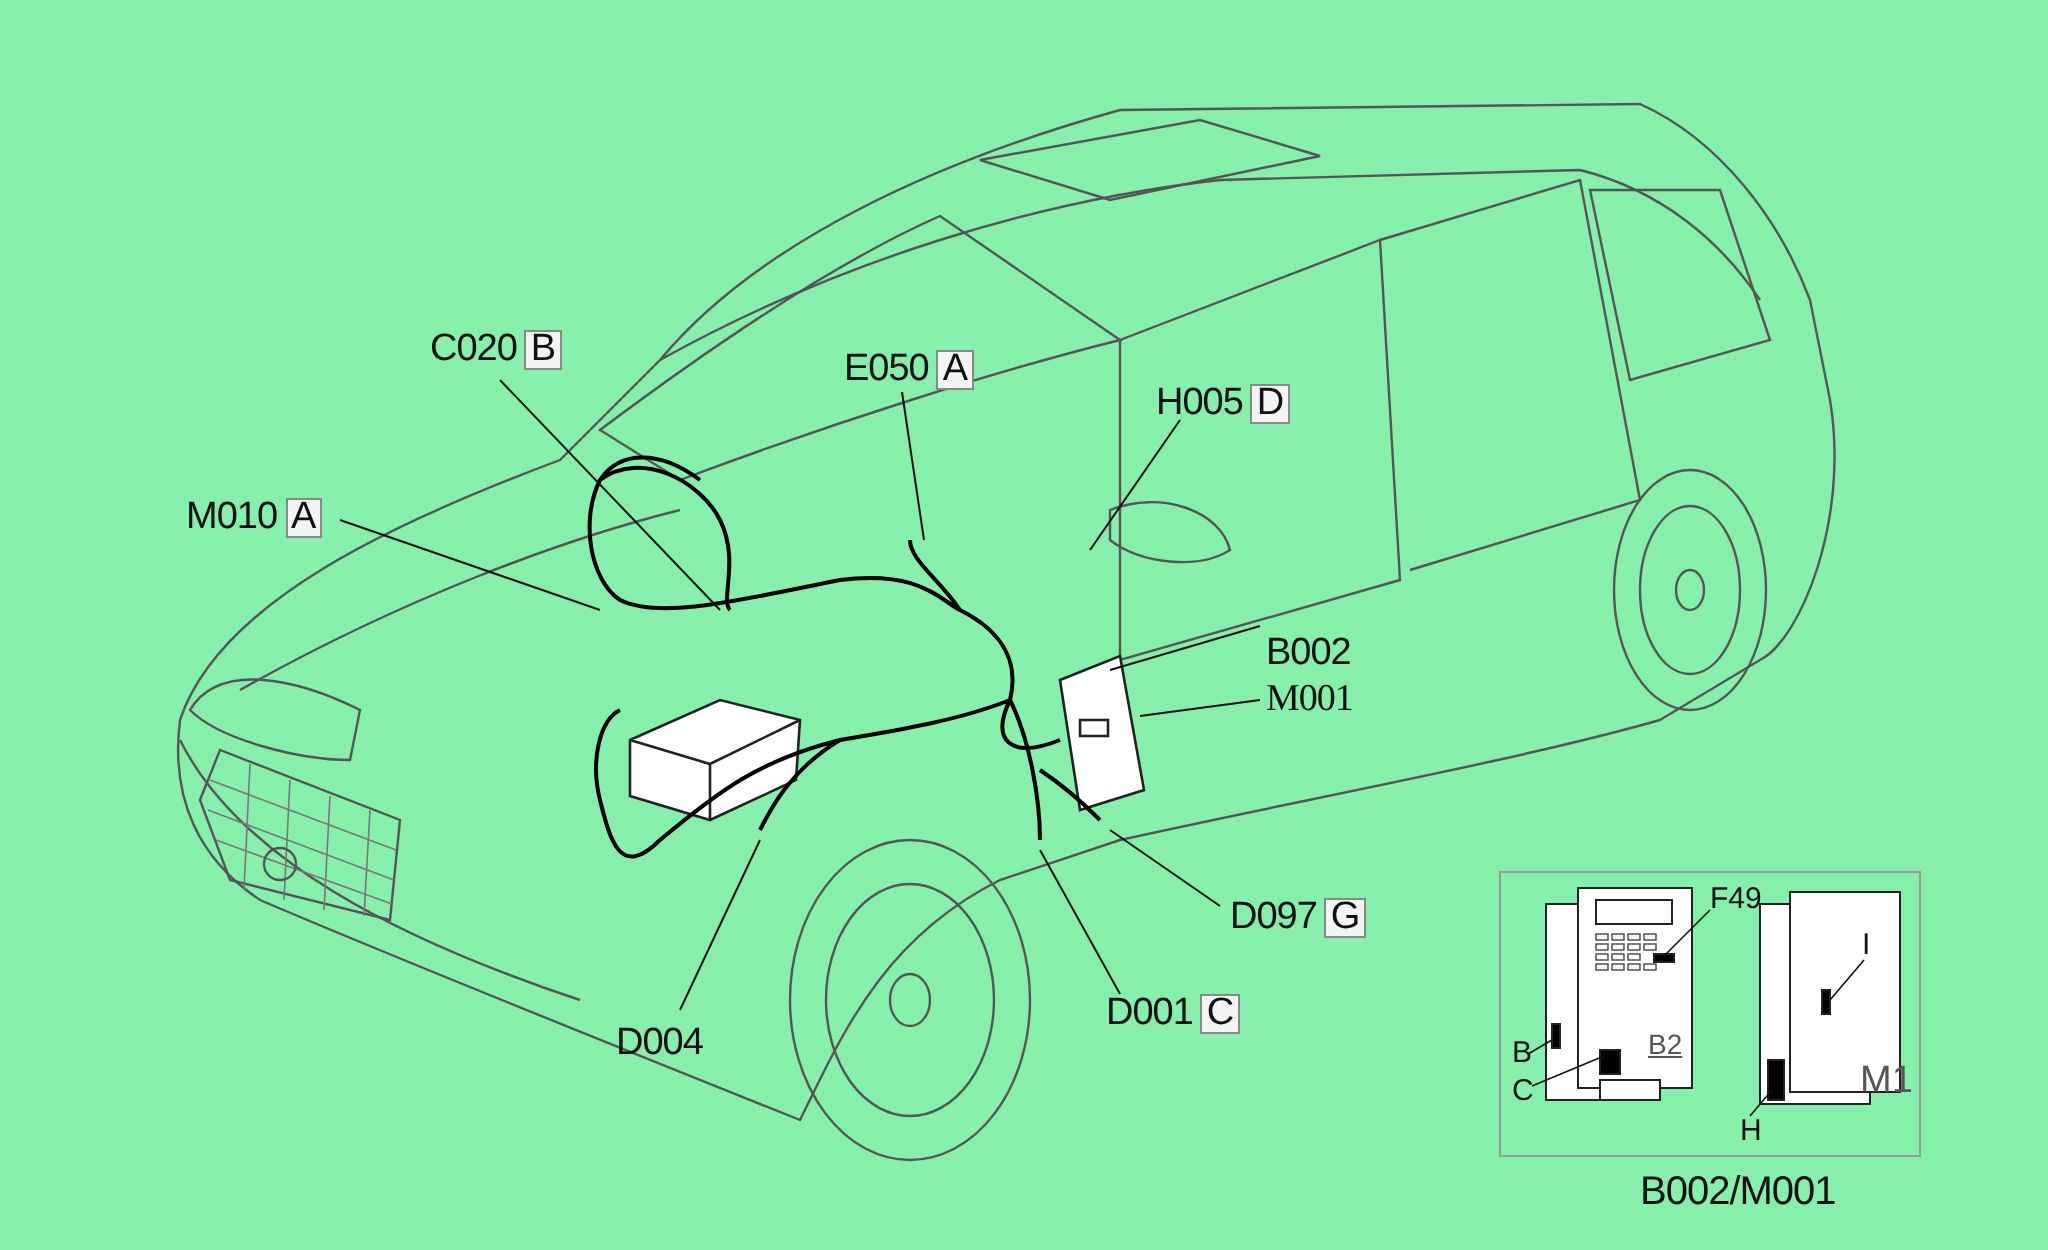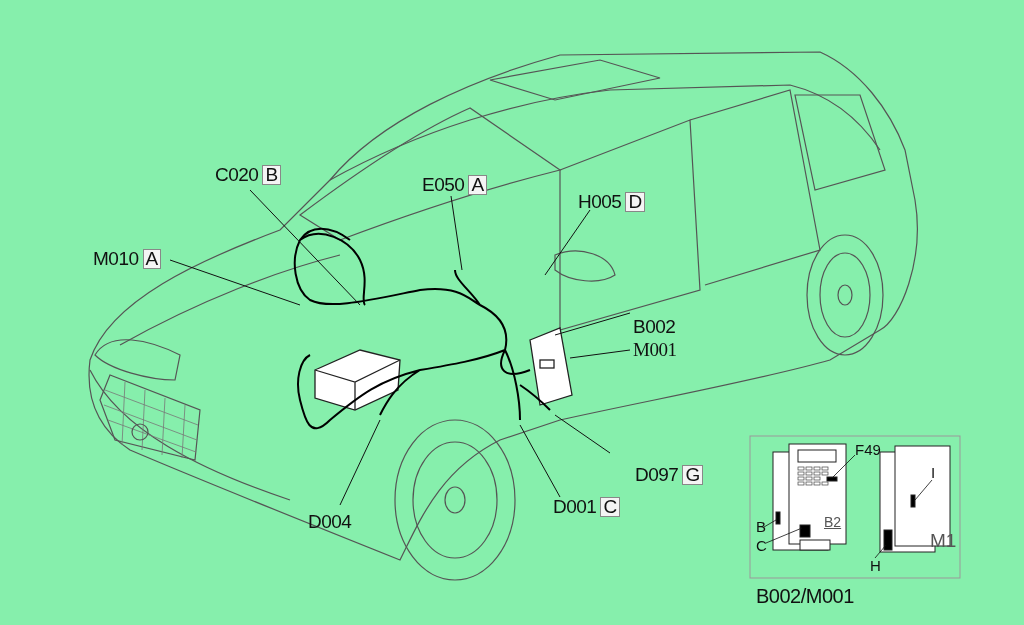--- a/index.html
+++ b/index.html
@@ -120,25 +120,25 @@
       <line x1="875" y1="558" x2="886" y2="545"></line>
     </g>
   </svg>
 
   <div class="lbl" style="left:215px;top:165px;"><span>C020</span><span class="box">B</span></div>
   <div class="lbl" style="left:422px;top:175px;"><span>E050</span><span class="box">A</span></div>
   <div class="lbl" style="left:578px;top:192px;"><span>H005</span><span class="box">D</span></div>
   <div class="lbl" style="left:93px;top:249px;"><span>M010</span><span class="box">A</span></div>
   <div class="lbl" style="left:633px;top:303px;margin-top:14px;"><span>B002</span></div>
   <div class="lbl" style="left:633px;top:340px;font-family:Liberation Serif, serif;"><span>M001</span></div>
-  <div class="lbl" style="left:615px;top:465px;margin-left:20px;"><span>D097</span><span class="box">G</span></div>
+  <div class="lbl" style="left:615px;top:449px;"><span>D097</span><span class="box">G</span></div>
   <div class="lbl" style="left:553px;top:497px;"><span>D001</span><span class="box">C</span></div>
   <div class="lbl" style="left:308px;top:512px;"><span>D004</span></div>
 
   <div class="inset-lbl" style="left:855px;top:441px;">F49</div>
   <div class="inset-lbl" style="left:756px;top:518px;">B</div>
   <div class="inset-lbl" style="left:756px;top:537px;">C</div>
   <div class="inset-lbl" style="left:931px;top:464px;">I</div>
   <div class="inset-lbl" style="left:870px;top:557px;">H</div>
   <div class="inset-lbl" style="left:824px;top:514px;color:#555;font-size:14px;text-decoration:underline;">B2</div>
   <div class="inset-lbl" style="left:930px;top:530px;color:#555;font-size:19px;">M1</div>
-  <div class="inset-cap" style="left:756px;top:585px;">B002/M001</div>
+  <div class="inset-cap" style="left:820px;top:585px;">B002/M001</div>
 </div>
 
 </body></html>

